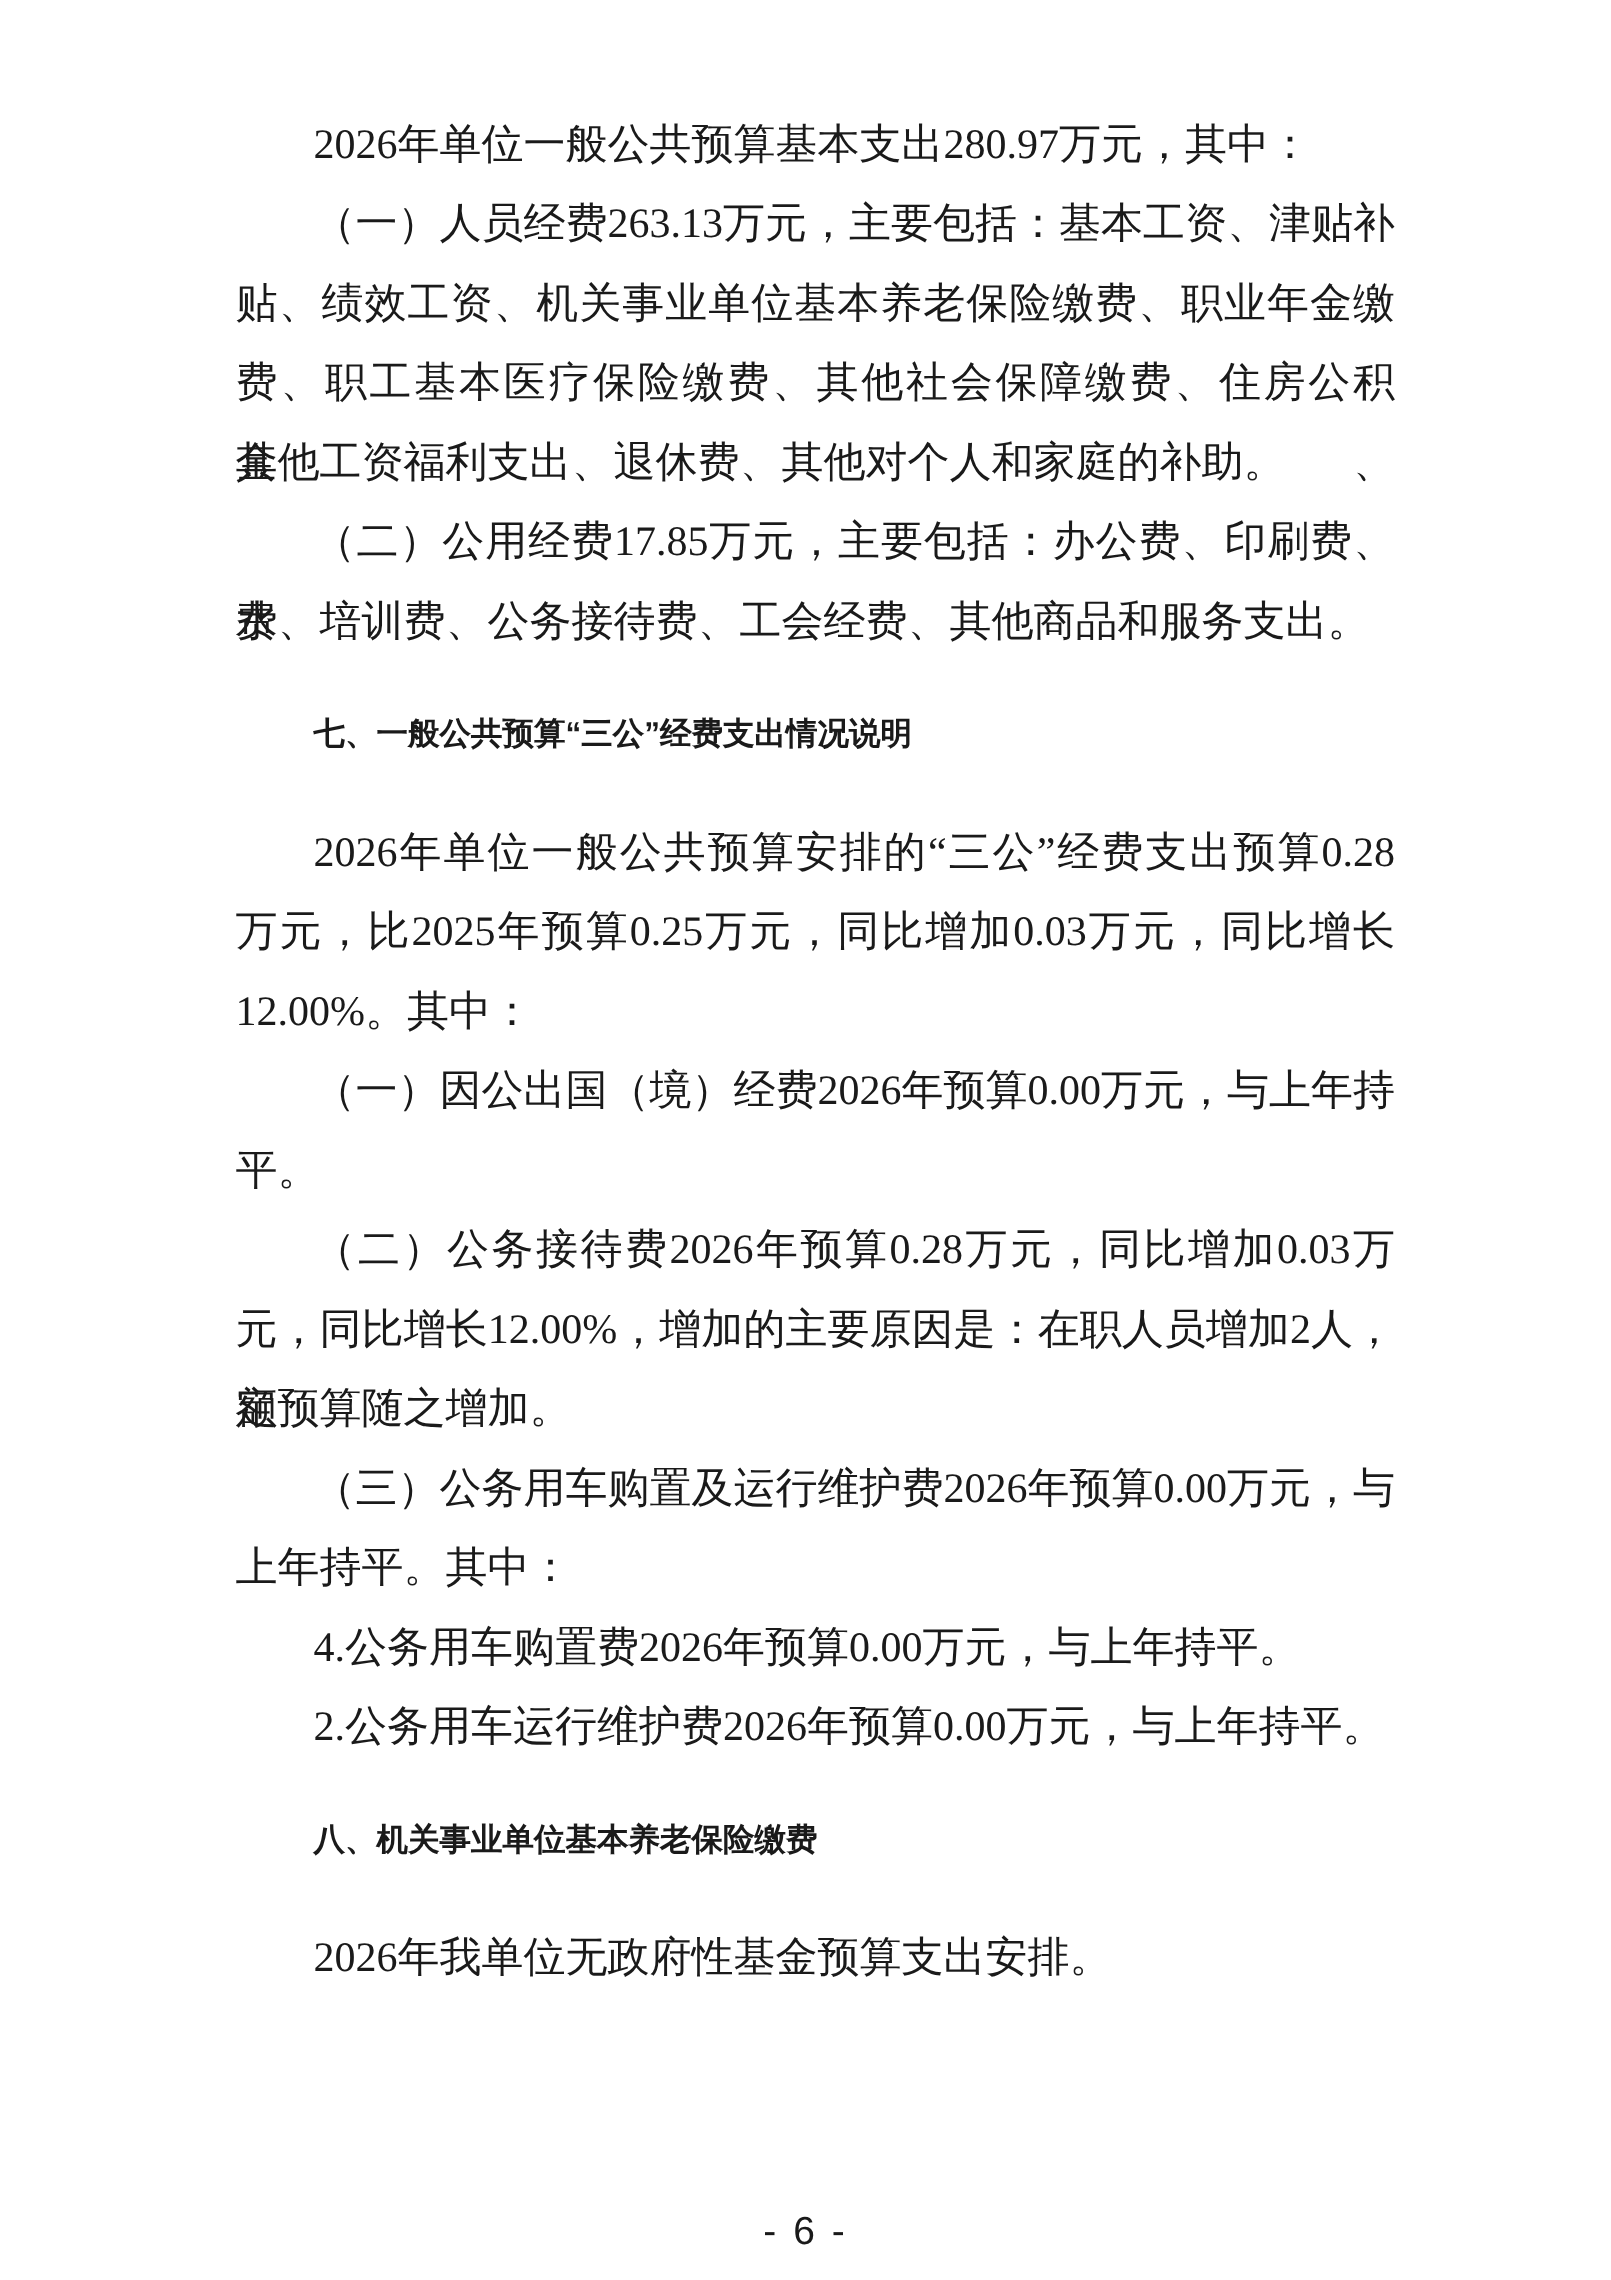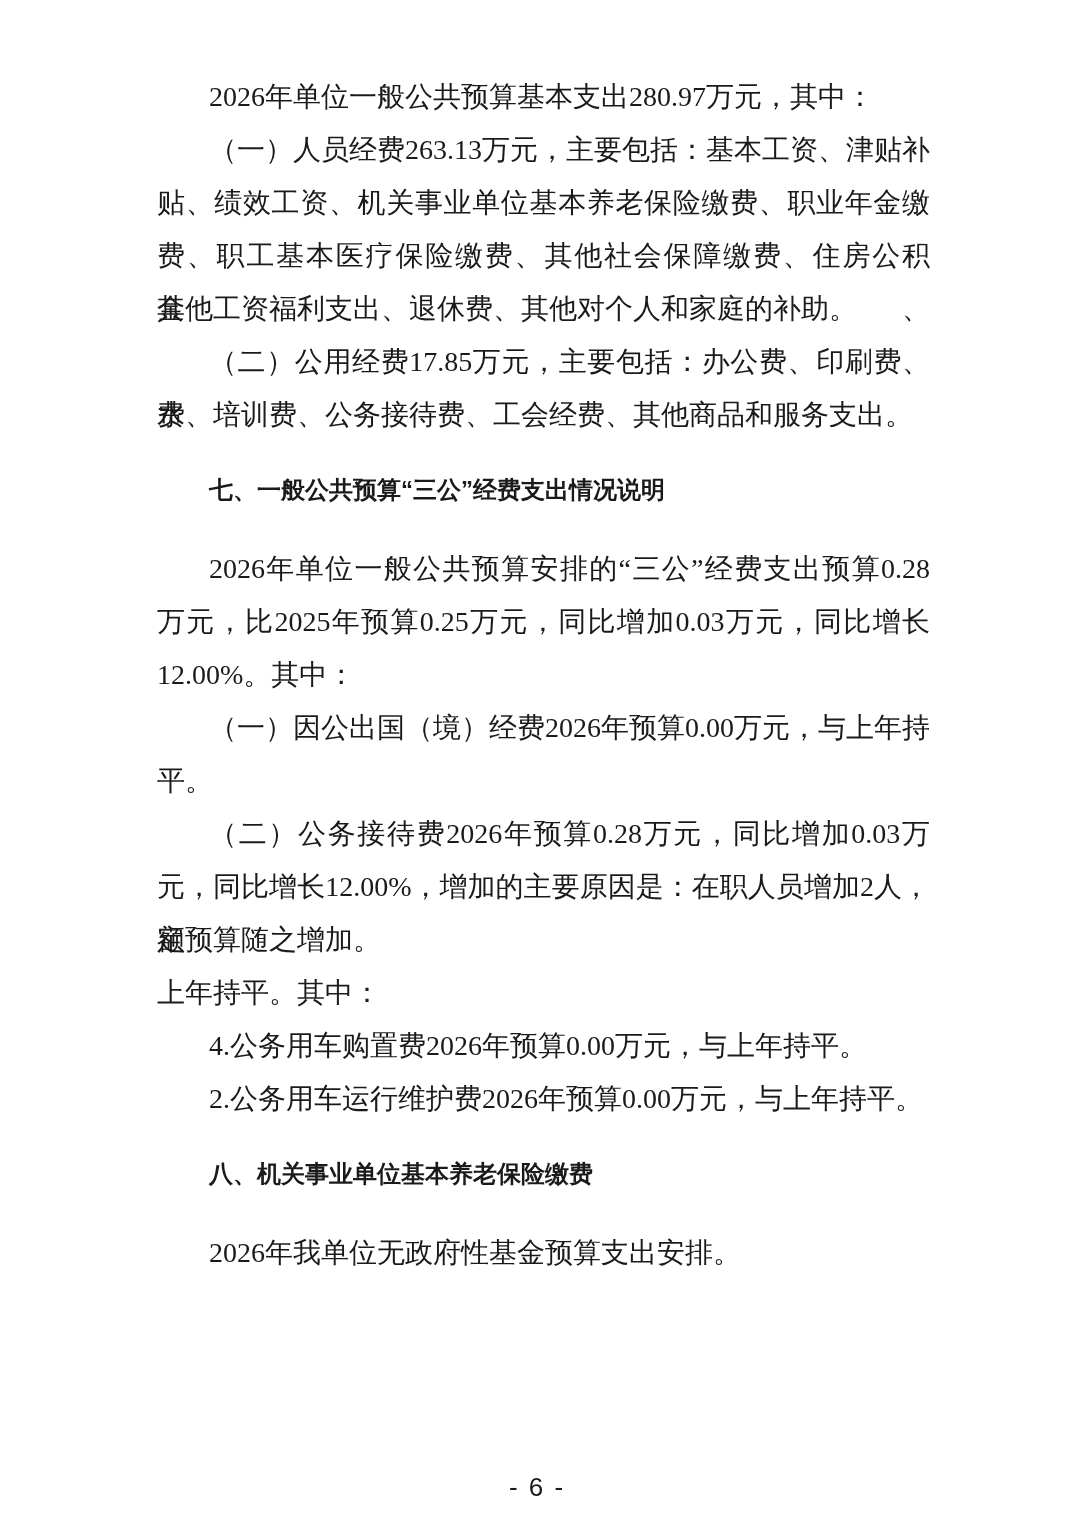--- a/index.html
+++ b/index.html
@@ -41,21 +41,21 @@
     text-align: justify;
     text-align-last: justify;
     text-justify: inter-ideograph;
   }
   .line.indent {
     text-indent: 52px;
   }
   .heading {
     font-family: "Liberation Sans", "DejaVu Sans", sans-serif;
     font-weight: bold;
-    font-size: 24px;
+    font-size: 21px;
     line-height: 53px;
     height: 53px;
     margin-top: 22px;
     margin-bottom: 26px;
     text-indent: 52px;
     white-space: nowrap;
   }
   .page-number {
     position: absolute;
     top: 1472px;
@@ -83,20 +83,21 @@
       <div class="line">费、培训费、公务接待费、工会经费、其他商品和服务支出。</div>
       <div class="heading">七、一般公共预算“三公”经费支出情况说明</div>
       <div class="line indent fill">2026年单位一般公共预算安排的“三公”经费支出预算0.28</div>
       <div class="line fill">万元，比2025年预算0.25万元，同比增加0.03万元，同比增长</div>
       <div class="line">12.00%。其中：</div>
       <div class="line indent fill">（一）因公出国（境）经费2026年预算0.00万元，与上年持</div>
       <div class="line">平。</div>
       <div class="line indent fill">（二）公务接待费2026年预算0.28万元，同比增加0.03万</div>
       <div class="line fill">元，同比增长12.00%，增加的主要原因是：在职人员增加2人，定</div>
       <div class="line">额预算随之增加。</div>
+      <div class="line indent fill">（三）公务用车购置及运行维护费2026年预算0.00万元，与</div>
       <div class="line">上年持平。其中：</div>
       <div class="line indent">4.公务用车购置费2026年预算0.00万元，与上年持平。</div>
       <div class="line indent">2.公务用车运行维护费2026年预算0.00万元，与上年持平。</div>
       <div class="heading">八、机关事业单位基本养老保险缴费</div>
       <div class="line indent">2026年我单位无政府性基金预算支出安排。</div>
     </div>
   <div class="page-number">- 6 -</div>
 </div>
 
 </body></html>

